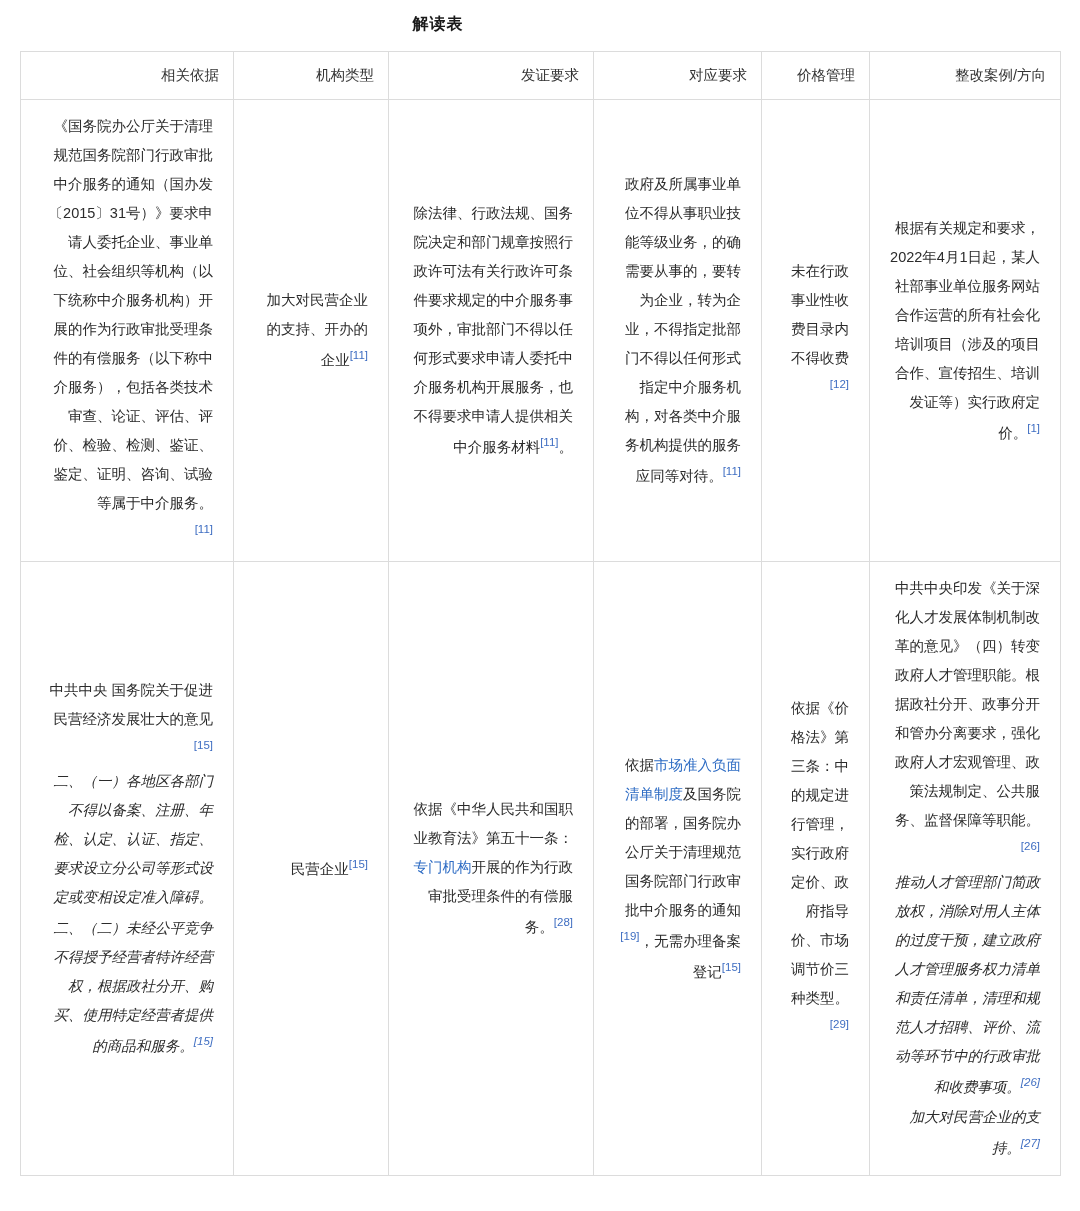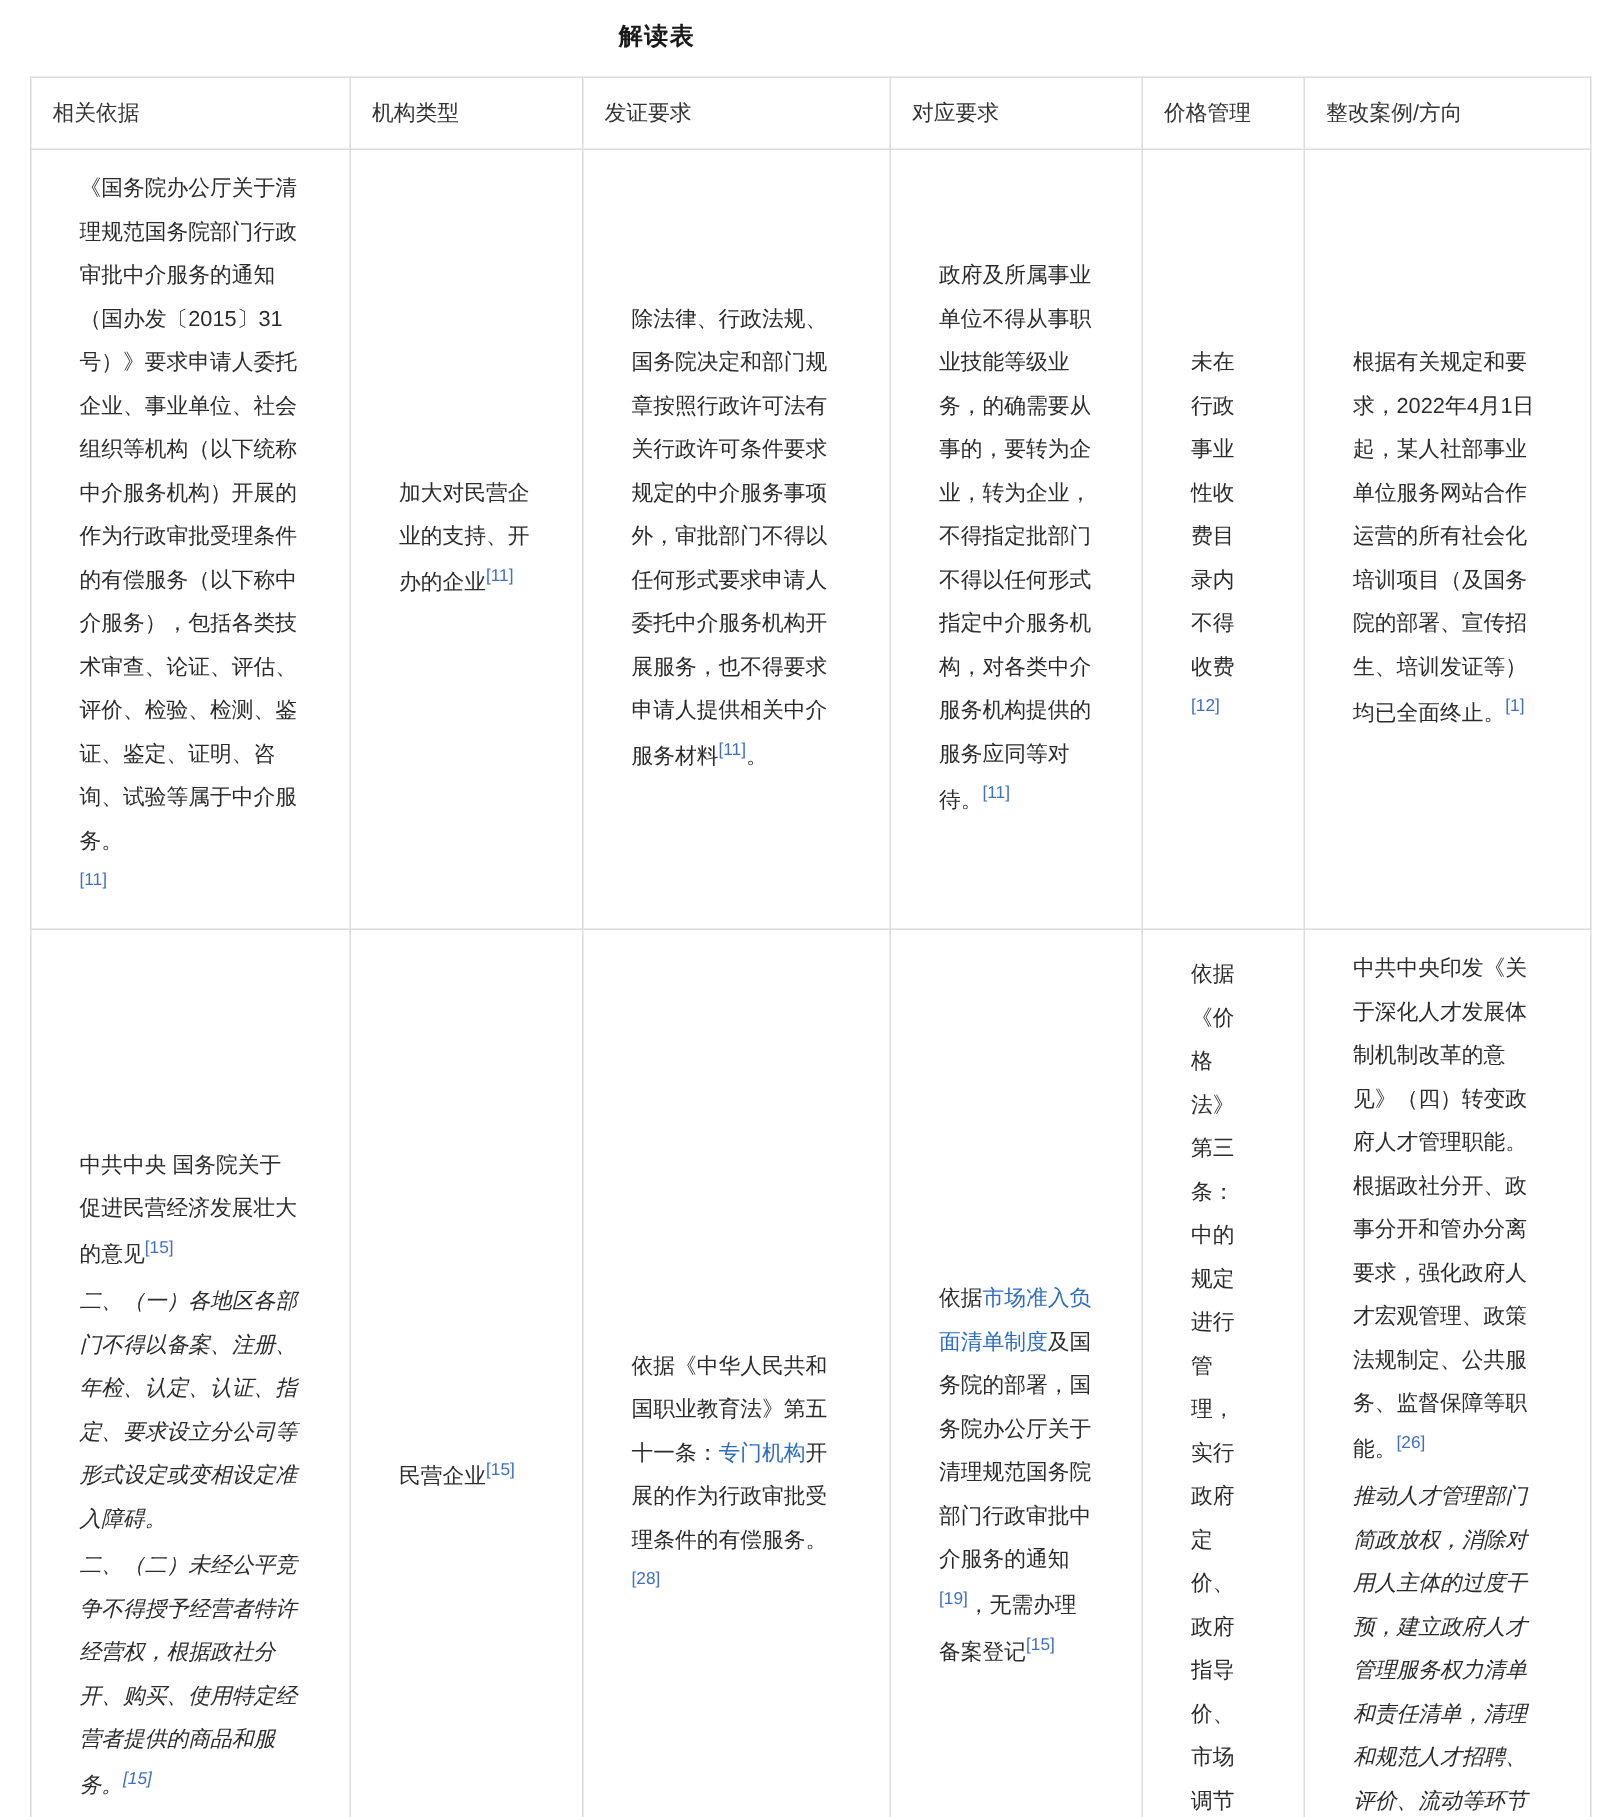--- a/index.html
+++ b/index.html
@@ -27,32 +27,32 @@
   }
   table.interp {
     border-collapse: collapse;
     width: 1040px;
     margin: 0 20px;
     table-layout: fixed;
   }
   table.interp th, table.interp td {
     border: 1px solid #dcdcdc;
     vertical-align: middle;
-    text-align: left;
+    text-align: right;
   }
   table.interp th {
     font-weight: normal;
     font-size: 14.5px;
     color: #333;
     padding: 14px 14px;
     vertical-align: middle;
     background: #fff;
   }
   table.interp td {
-    padding: 12px 32px;
+    padding: 12px 20px;
     font-size: 14.5px;
     line-height: 2.0;
     color: #2b2b2b;
   }
   
   col.c1 { width: 213px; }
   col.c2 { width: 155px; }
   col.c3 { width: 205px; }
   col.c4 { width: 168px; }
   col.c5 { width: 108px; }
@@ -117,21 +117,21 @@
         <td>
           <span>除法律、行政法规、国务院决定和部门规章按照行政许可法有关行政许可条件要求规定的中介服务事项外，审批部门不得以任何形式要求申请人委托中介服务机构开展服务，也不得要求申请人提供相关中介服务材料</span><span class="ref">[11]</span><span>。</span>
         </td>
         <td>
           <span>政府及所属事业单位不得从事职业技能等级业务，的确需要从事的，要转为企业，转为企业，不得指定批部门不得以任何形式指定中介服务机构，对各类中介服务机构提供的服务应同等对待。</span><span class="ref">[11]</span>
         </td>
         <td>
           <span>未在行政事业性收费目录内不得收费</span><span class="ref">[12]</span>
         </td>
         <td>
-          <span>根据有关规定和要求，2022年4月1日起，某人社部事业单位服务网站合作运营的所有社会化培训项目（及国务院的部署、宣传招生、培训发证等）均已全面终止。</span><span class="ref">[1]</span>
+          <span>根据有关规定和要求，2022年4月1日起，某人社部事业单位服务网站合作运营的所有社会化培训项目（涉及的项目合作、宣传招生、培训发证等）实行政府定价。</span><span class="ref">[1]</span>
         </td>
       </tr>
 
       <tr>
         <td>
           <div class="para">
             <span>中共中央 国务院关于促进民营经济发展壮大的意见</span><span class="ref">[15]</span>
           </div>
           <div class="para">
             <span>二、（一）各地区各部门不得以备案、注册、年检、认定、认证、指定、要求设立分公司等形式设定或变相设定准入障碍。</span>

